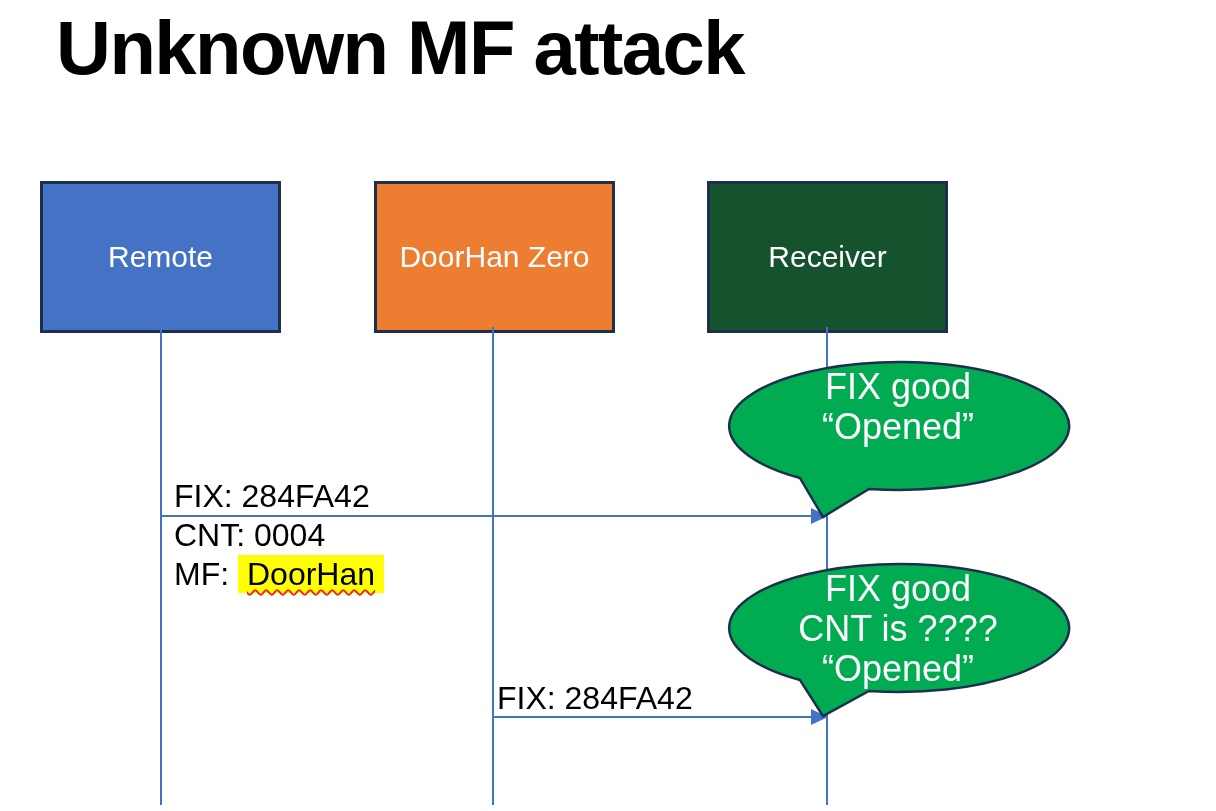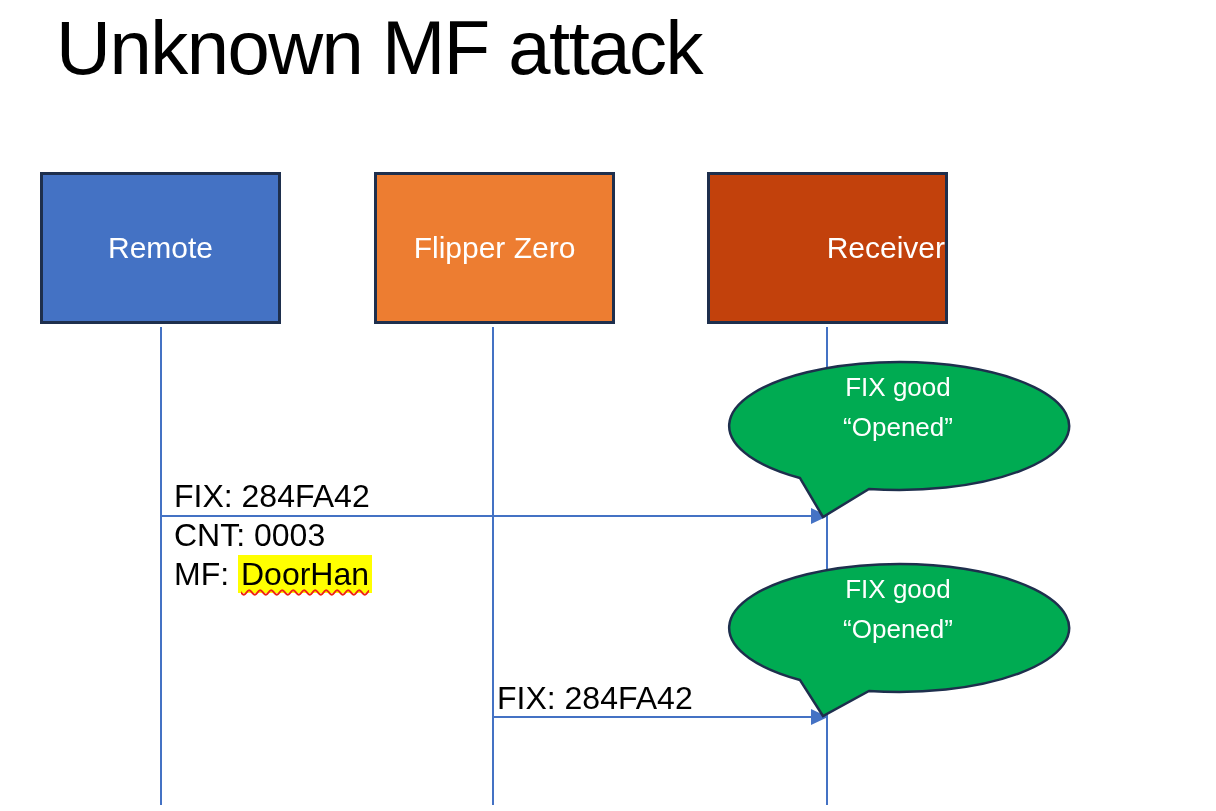--- a/index.html
+++ b/index.html
@@ -2,32 +2,32 @@
 <html><head>
 <meta charset="utf-8">
 <style>
   html,body { margin:0; padding:0; background:#fff; }
   .slide {
     position:relative; width:1216px; height:811px; background:#ffffff;
     overflow:hidden; font-family:"Liberation Sans", sans-serif; color:#000;
   }
   .title {
     position:absolute; left:56px; top:4px;
-    font-size:76px; font-weight:400; letter-spacing:-1.5px;
+    font-size:76px; font-weight:700; letter-spacing:-1.5px;
     white-space:nowrap; color:#000;
   }
   .actor {
-    position:absolute; top:172px; width:241px; height:152px;
+    position:absolute; top:181px; width:241px; height:152px;
     border:3px solid #1e2f4d; box-sizing:border-box;
     display:flex; align-items:center; justify-content:center;
     color:#fff; font-size:30px;
   }
   .actor-remote   { left:40px;  background:#4472c4; }
   .actor-flipper  { left:374px; background:#ed7d31; }
-  .actor-receiver { left:707px; background:#c2410c;justify-content:flex-end; }
+  .actor-receiver { left:707px; background:#14532d; }
 
   .lifeline {
     position:absolute; top:327px; width:2px; height:478px; background:#4472c4;
   }
   .lifeline-remote   { left:160px; }
   .lifeline-flipper  { left:492px; }
   .lifeline-receiver { left:826px; }
 
   .msg-arrow { position:absolute; height:2px; background:#4472c4; }
   .msg-arrow-1 { left:161px; top:515px; width:651px; }
@@ -38,69 +38,69 @@
     border-top:8px solid transparent; border-bottom:8px solid transparent;
     border-left:17px solid #4472c4;
   }
   .arrowhead-1 { left:811px; top:508px; }
   .arrowhead-2 { left:811px; top:709px; }
 
   .msg { position:absolute; font-size:32px; line-height:39px; white-space:nowrap; }
   .msg-1 { left:174px; top:477px; }
   .msg-2 { left:497px; top:679px; }
 
-  .hl { background:#ffff00; padding:1px 3px; }
+  .hl { background:#ffff00; padding:1px 9px; }
   .sq {
     text-decoration-line:underline; text-decoration-style:wavy;
     text-decoration-color:#ee2214; text-decoration-thickness:2px;
     text-underline-offset:4px;
   }
 
   .overlay { position:absolute; left:0; top:0; pointer-events:none; }
   .callout-path { fill:#00ab52; stroke:#1e2f4d; stroke-width:2.5; }
 
   .callout-text {
     position:absolute; width:340px; text-align:center;
-    color:#fff; font-size:26px; line-height:40px; white-space:nowrap;
+    color:#fff; font-size:36px; line-height:40px; white-space:nowrap;
   }
   .callout-text-1 { left:728px; top:367px; }
   .callout-text-2 { left:728px; top:569px; }
 </style>
 </head>
 <body>
 
 <div class="slide">
 
   <div class="title">Unknown MF attack</div>
 
   <div class="actor actor-remote">
     <span>Remote</span>
   </div>
   <div class="actor actor-flipper">
-    <span>Flipper Zero</span>
+    <span>DoorHan Zero</span>
   </div>
   <div class="actor actor-receiver">
     <span>Receiver</span>
   </div>
 
   <div class="lifeline lifeline-remote"></div>
   <div class="lifeline lifeline-flipper"></div>
   <div class="lifeline lifeline-receiver"></div>
 
   <div class="msg-arrow msg-arrow-1"></div>
   <div class="arrowhead arrowhead-1"></div>
   <div class="msg-arrow msg-arrow-2"></div>
   <div class="arrowhead arrowhead-2"></div>
 
   <div class="msg msg-1">
     <div>
       <span>FIX: 284FA42</span>
     </div>
     <div>
-      <span>CNT: 0003</span>
+      <span>CNT: 0004</span>
     </div>
     <div>
       <span>MF: </span><span class="hl sq">DoorHan</span>
     </div>
   </div>
 
   <div class="msg msg-2">
     <div>
       <span>FIX: 284FA42</span>
     </div>
@@ -111,16 +111,17 @@
     <path class="callout-path" d="M 823 716 L 800 680 A 170 64 0 1 1 869 691 Z"></path>
   </svg>
 
   <div class="callout-text callout-text-1">
     <div>FIX good</div>
     <div>“Opened”</div>
   </div>
 
   <div class="callout-text callout-text-2">
     <div>FIX good</div>
+    <div>CNT is ????</div>
     <div>“Opened”</div>
   </div>
 
 </div>
 
 </body></html>

